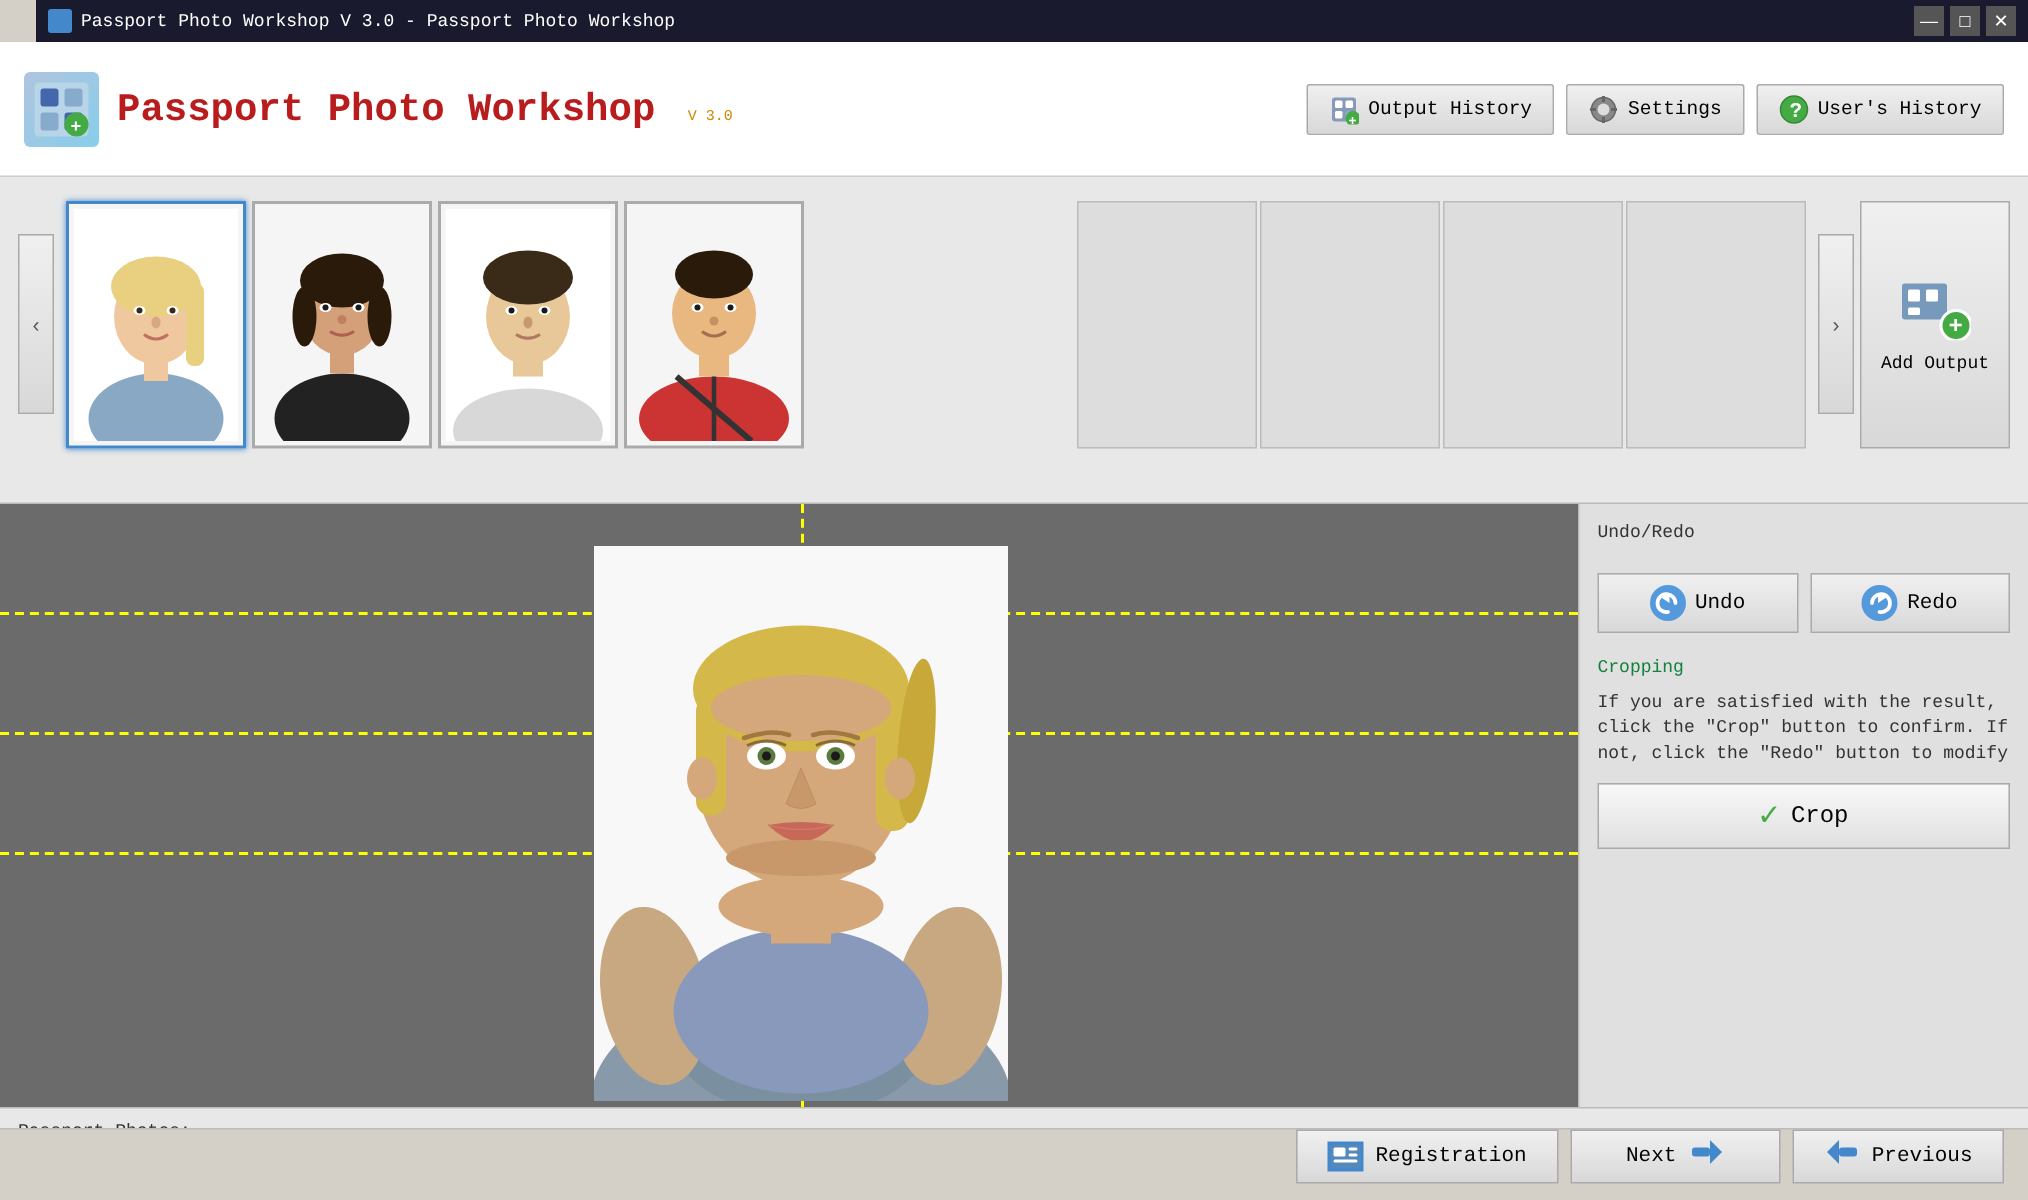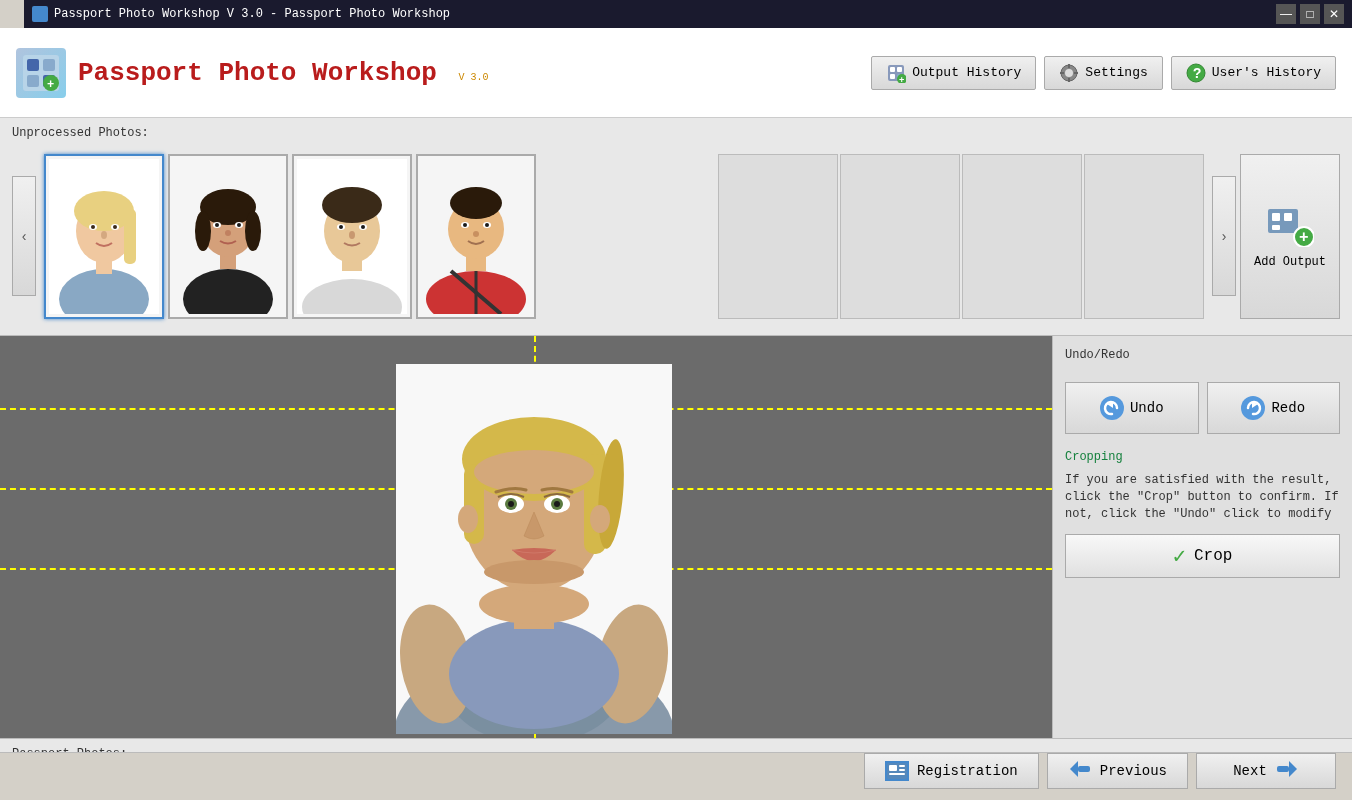--- a/index.html
+++ b/index.html
@@ -261,21 +261,21 @@
       margin-bottom: 20px;
       font-family: 'Courier New', monospace;
     }
     #undo-redo-btns {
       display: flex;
       gap: 8px;
       margin-bottom: 16px;
     }
     .undo-redo-btn {
       flex: 1;
-      height: 52px;
+      height: 40px;
       background: linear-gradient(to bottom, #f0f0f0, #d8d8d8);
       border: 1px solid #aaa;
       cursor: pointer;
       font-family: 'Courier New', monospace;
       font-size: 14px;
       display: flex;
       align-items: center;
       justify-content: center;
       gap: 6px;
     }
@@ -482,21 +482,20 @@
           <circle cx="10" cy="10" r="9" fill="#44aa44" stroke="#338833" stroke-width="1"></circle>
           <text x="7" y="15" fill="white" font-size="14" font-weight="bold">?</text>
         </svg>
       </div>
       <span>User's History</span>
     </button>
   </div>
 </div>
 
 <div id="unprocessed-section">
-  <div id="unprocessed-label">Unprocessed Photos:</div>
   <div id="unprocessed-strip">
     <button class="strip-nav-btn">‹</button>
     <div id="photo-thumbnails">
 
       <div class="photo-thumb selected">
         <div class="person-placeholder">
           <svg width="110" height="155" viewBox="0 0 110 155">
             <rect x="0" y="0" width="110" height="155" fill="white"></rect>
 
             <ellipse cx="55" cy="140" rx="45" ry="30" fill="#89a8c4"></ellipse>
@@ -688,21 +687,21 @@
               <path d="M 4 9 A 6 6 0 1 1 9 15" stroke="white" stroke-width="2.5" fill="none" stroke-linecap="round"></path>
               <polygon points="14,5 8,3 8,9" fill="white"></polygon>
             </svg>
           </div>
           <span>Redo</span>
         </button>
       </div>
     </div>
     <div id="cropping-section">
       <div id="cropping-label">Cropping</div>
-      <div id="cropping-text">If you are satisfied with the result, click the "Crop" button to confirm. If not, click the "Undo" click to modify</div>
+      <div id="cropping-text">If you are satisfied with the result, click the "Crop" button to confirm. If not, click the "Redo" button to modify</div>
       <button id="crop-btn">
         <span id="crop-checkmark">✓</span>
         <span>Crop</span>
       </button>
     </div>
   </div>
 </div>
 
 <div id="passport-section">
   <div id="passport-label">Passport Photos:</div>
@@ -759,30 +758,30 @@
         <rect x="1" y="1" width="20" height="16" fill="#5588bb" rx="2"></rect>
         <rect x="3" y="3" width="8" height="6" fill="white" rx="1"></rect>
         <rect x="13" y="3" width="6" height="2" fill="white" rx="1"></rect>
         <rect x="13" y="7" width="6" height="2" fill="white" rx="1"></rect>
         <rect x="3" y="11" width="16" height="2" fill="white" rx="1"></rect>
       </svg>
     </div>
     <span>Registration</span>
   </button>
   <button class="bottom-btn">
+    <span>Next</span>
+    <span class="btn-icon-right">
+      <svg width="24" height="20" viewBox="0 0 24 20">
+        <polygon points="14,2 22,10 14,18" fill="#4488cc"></polygon>
+        <rect x="2" y="7" width="12" height="6" fill="#4488cc" rx="2"></rect>
+      </svg>
+    </span>
+  </button>
+  <button class="bottom-btn">
     <span class="btn-icon-left">
       <svg width="24" height="20" viewBox="0 0 24 20">
         <polygon points="10,2 2,10 10,18" fill="#4488cc"></polygon>
         <rect x="10" y="7" width="12" height="6" fill="#4488cc" rx="2"></rect>
       </svg>
     </span>
     <span>Previous</span>
   </button>
-  <button class="bottom-btn">
-    <span>Next</span>
-    <span class="btn-icon-right">
-      <svg width="24" height="20" viewBox="0 0 24 20">
-        <polygon points="14,2 22,10 14,18" fill="#4488cc"></polygon>
-        <rect x="2" y="7" width="12" height="6" fill="#4488cc" rx="2"></rect>
-      </svg>
-    </span>
-  </button>
 </div>
 
 </body></html>

